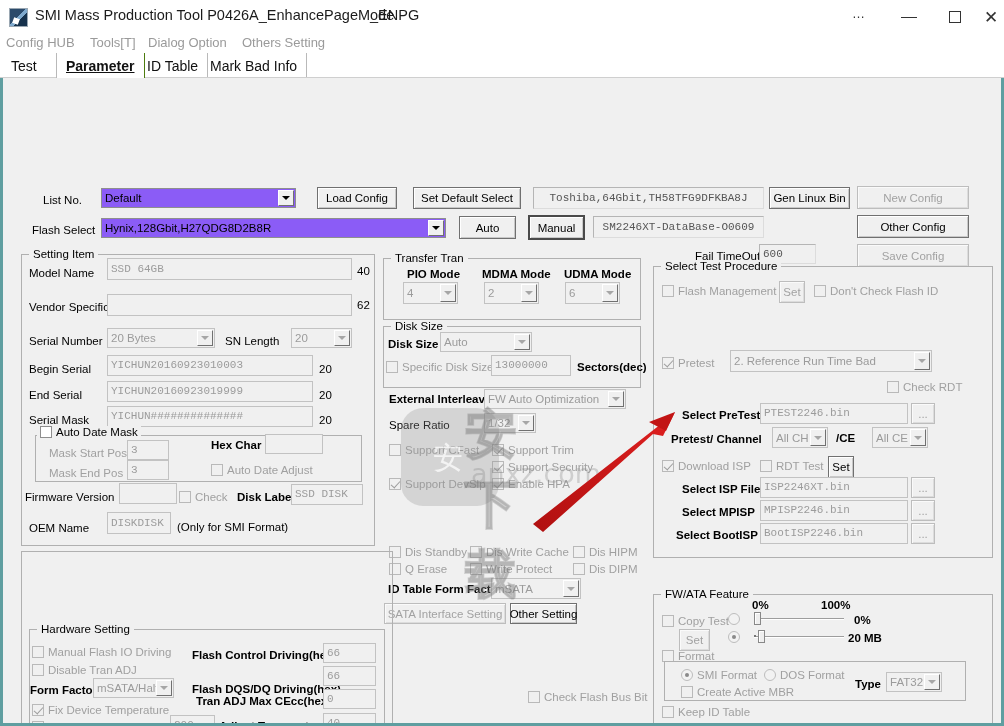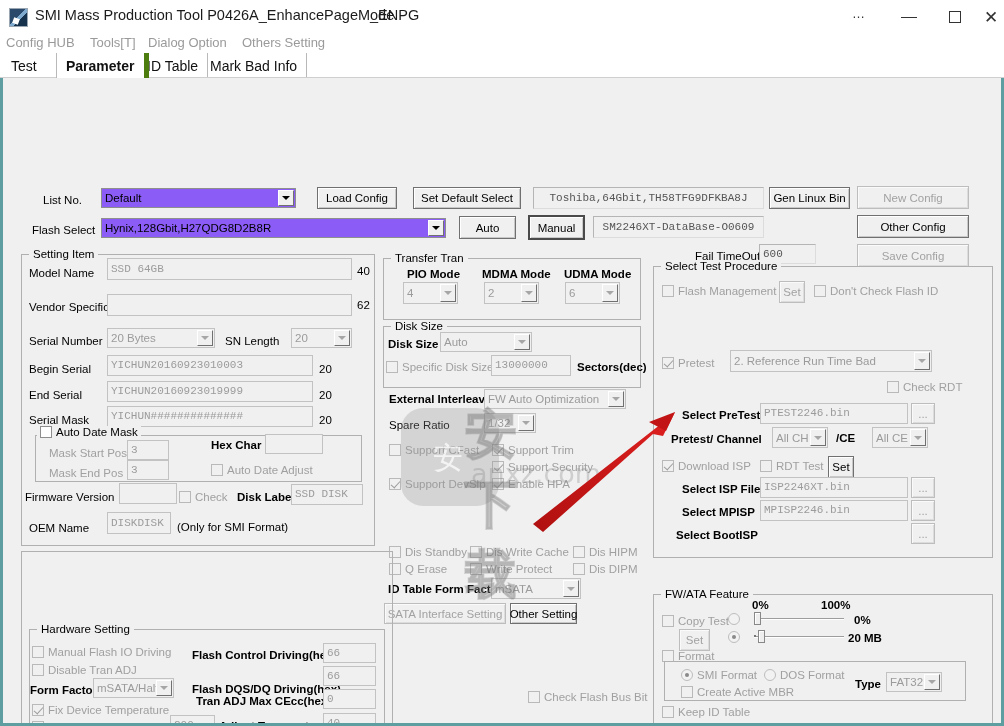--- a/index.html
+++ b/index.html
@@ -29,22 +29,22 @@
 
   
   .menubar { position:absolute; left:0; top:33px; width:1004px; height:20px; background:#ffffff; }
   .menuitem { position:absolute; top:2px; font-size:13px; color:#9a9a9a; white-space:nowrap; }
 
   
   .tabstrip { position:absolute; left:0; top:52px; width:1004px; height:26px; background:#ffffff; }
   .tabstrip:after{ content:""; position:absolute; left:0; bottom:0; width:1004px; height:1px; background:#cfcfcf;}
   .tab { position:absolute; top:1px; height:25px; font-size:14px; color:#111;
          display:flex; align-items:center; padding:0 9px; white-space:nowrap; }
-  .tab.sel { font-weight:bold; border-left:1px solid #b9b9b9; border-right:5px solid #4d7c0f;
-             background:#ffffff; z-index:3; }
+  .tab.sel { font-weight:bold; border-left:1px solid #b9b9b9; border-right:1px solid #4d7c0f;
+             background:#ffffff; z-index:3;text-decoration:underline; }
   .tab.div { border-right:1px solid #b9b9b9; }
 
   
   .client { position:absolute; left:0; top:78px; width:1004px; height:648px; background:#f0f0f0;
             border-left:3px solid #5f9ea0; border-bottom:3px solid #5f9ea0; border-right:3px solid #5f9ea0;}
   .inner  { position:absolute; left:3px; top:78px; width:998px; height:645px; background:#f0f0f0; overflow:hidden;}
 
   
   .lbl { position:absolute; white-space:nowrap; font-size:11.5px; color:#000; }
   .lbl.dis { color:#a0a0a0; }
@@ -469,20 +469,21 @@
 
     <div class="lbl b" style="left:679px;top:405px">Select ISP File</div>
     <div class="tbox dis" style="left:757px;top:399px;width:148px;height:21px">ISP2246XT.bin</div>
     <div class="btn dis" style="left:908px;top:399px;width:24px;height:21px">...</div>
 
     <div class="lbl b" style="left:679px;top:428px">Select MPISP</div>
     <div class="tbox dis" style="left:757px;top:422px;width:148px;height:21px">MPISP2246.bin</div>
     <div class="btn dis" style="left:908px;top:422px;width:24px;height:21px">...</div>
 
     <div class="lbl b" style="left:673px;top:451px">Select BootISP</div>
+    <div class="tbox dis" style="left:757px;top:445px;width:148px;height:21px">BootISP2246.bin</div>
     <div class="btn dis" style="left:908px;top:445px;width:24px;height:21px">...</div>
 
     <div class="grp" style="left:650px;top:516px;width:340px;height:200px">
       <span class="cap">FW/ATA Feature</span>
     </div>
     <div class="lbl b" style="left:749px;top:521px">0%</div>
     <div class="lbl b" style="left:818px;top:521px">100%</div>
 
     <div class="chk dis" style="left:659px;top:537px">
       <span class="bx"></span>

